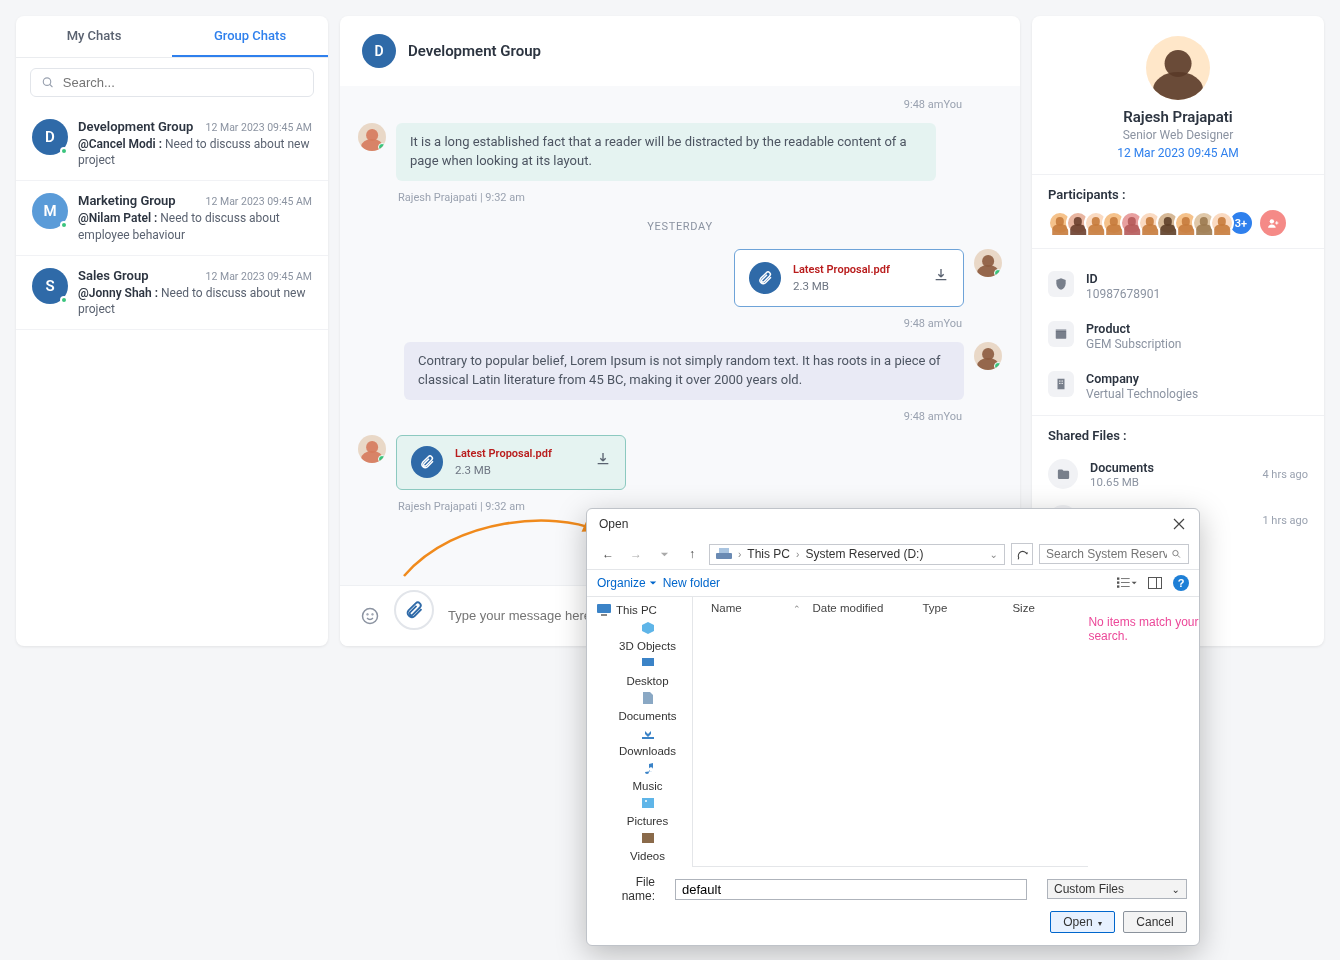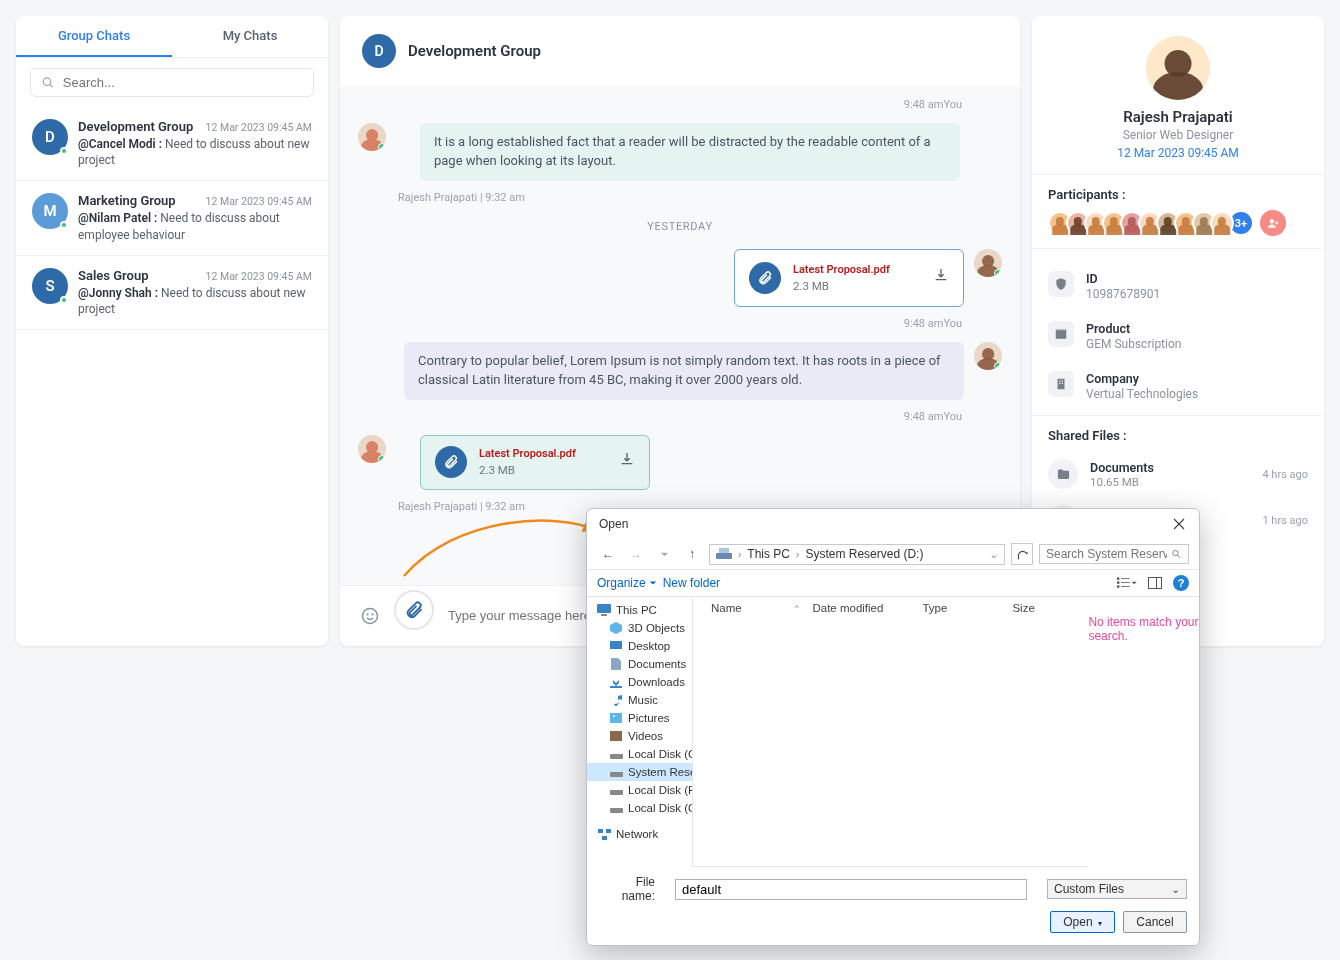--- a/index.html
+++ b/index.html
@@ -31,21 +31,21 @@
 
 .col-center { flex: 1; background: #fff; border-radius: 8px; box-shadow: 0 1px 3px rgba(0,0,0,.08); display: flex; flex-direction: column; overflow: hidden; min-height: 590px; position: relative; }
 .chat-header { display: flex; align-items: center; gap: 12px; padding: 18px 22px; }
 .chat-title { font-weight: 600; font-size: 15px; color: #2c3440; }
 .chat-body { flex: 1; padding: 10px 18px 60px 18px; background: #f8f9fb; position: relative; overflow: hidden; }
 .msg-row { display: flex; gap: 10px; margin-bottom: 10px; position: relative; }
 .msg-row.right { justify-content: flex-end; }
 .msg-avatar { width: 28px; height: 28px; border-radius: 50%; background: #e9d8c7; position: relative; flex-shrink: 0; overflow: hidden; }
 .msg-avatar .status-dot { border-width: 1.5px; }
 .bubble { border-radius: 6px; padding: 10px 14px; max-width: 540px; font-size: 13px; line-height: 1.45; color: #4d5562; }
-.bubble.green { background: #e5f3f1; margin-left: 24px; }
+.bubble.green { background: #e5f3f1; }
 .bubble.purple { background: #e9eaf5; }
 .bubble.white { background: #fff; border: 1.5px solid #6ea3d8; padding: 12px 14px; }
 .tstamp { font-size: 11px; color: #9aa2b0; margin: 2px 0 12px 40px; }
 .tstamp.right { text-align: right; margin-right: 40px; margin-left: 0; }
 .day-divider { text-align: center; font-size: 11px; letter-spacing: .06em; color: #8b93a1; margin: 16px 0; }
 .file-card { display: flex; align-items: center; gap: 12px; min-width: 200px; }
 .file-icon { width: 32px; height: 32px; border-radius: 50%; background: #2f6aa8; display: flex; align-items: center; justify-content: center; color: #fff; }
 .file-info { flex: 1; }
 .file-name { font-weight: 600; color: #b91c1c; font-size: 11px; }
 .file-size { font-size: 11.5px; color: #6e7683; }
@@ -99,21 +99,21 @@
 .fd-toolbar { display: flex; align-items: center; justify-content: space-between; padding: 3px 10px; border-top: 1px solid #e4e6e9; border-bottom: 1px solid #e4e6e9; }
 .tb-left { display: flex; gap: 6px; }
 .tb-link { color: #0066cc; cursor: pointer; display: flex; align-items: center; gap: 3px; }
 .tb-right { display: flex; gap: 8px; align-items: center; }
 .tb-ic { width: 20px; height: 20px; display: flex; align-items: center; justify-content: center; cursor: pointer; border-radius: 3px; color: #444; }
 .help-ic { width: 16px; height: 16px; border-radius: 50%; background: #1e7fd6; color: #fff; font-size: 11px; display: flex; align-items: center; justify-content: center; font-weight: 700; cursor: pointer; }
 .fd-body { display: flex; height: 270px; }
 .fd-tree { width: 106px; border-right: 1px solid #e4e6e9; overflow-y: auto; padding: 4px 0; }
 .tree-item { display: flex; align-items: center; gap: 5px; padding: 2px 6px 2px 10px; cursor: pointer; white-space: nowrap; font-size: 11.5px; }
 .tree-item.sel { background: #cce8ff; }
-.tree-sub { padding-left: 22px; }
+.tree-sub { padding-left: 22px; flex-direction: column; }
 .tree-ic { width: 14px; height: 14px; display: inline-flex; align-items: center; justify-content: center; flex-shrink: 0; }
 .fd-main { flex: 1; display: flex; flex-direction: row; justify-content: center; }
 .fd-cols { display: grid; grid-template-columns: 1fr 110px 90px 70px; padding: 3px 10px; border-bottom: 1px solid #e4e6e9; font-size: 11.5px; color: #444; }
 .fd-cols span { padding: 2px 4px; }
 .fd-empty { flex: 1; display: flex; align-items: flex-start; justify-content: center; padding-top: 18px; color: #ec4899; font-size: 12px; }
 .fd-footer { padding: 8px 12px 12px; display: flex; flex-direction: column; gap: 8px; }
 .fd-fname-row { display: flex; align-items: center; gap: 20px; }
 .fd-fname-row label { font-size: 12px; width: 56px; text-align: right; }
 .fname-input { flex: 1; border: 1px solid #aeb3bb; padding: 2px 6px; font-size: 13px; }
 .ftype-sel { width: 140px; border: 1px solid #aeb3bb; padding: 2px 6px; font-size: 12px; background: #f3f3f3; display: flex; justify-content: space-between; align-items: center; cursor: pointer; }
@@ -125,22 +125,22 @@
 .mini-av::before { content:''; position:absolute; left:50%; top:22%; transform:translateX(-50%); width:42%; height:42%; border-radius:50%; background: currentColor; opacity:.9; }
 .mini-av::after { content:''; position:absolute; left:50%; bottom:-12%; transform:translateX(-50%); width:78%; height:55%; border-radius:50% 50% 0 0; background: currentColor; opacity:.9; }
 </style>
 </head>
 <body>
 
 <div class="app">
 
   <div class="col-left">
     <div class="tabs">
+      <div class="tab">My Chats</div>
       <div class="tab active">Group Chats</div>
-      <div class="tab">My Chats</div>
     </div>
     <div class="search-wrap">
       <div class="search-box">
         <svg width="15" height="15" viewBox="0 0 24 24" fill="none" stroke="#9aa2b0" stroke-width="2">
             <circle cx="10.5" cy="10.5" r="6.5"></circle>
             <line x1="20" y1="20" x2="15.5" y2="15.5"></line>
           </svg>
         <input placeholder="Search..." style="">
       </div>
     </div>

